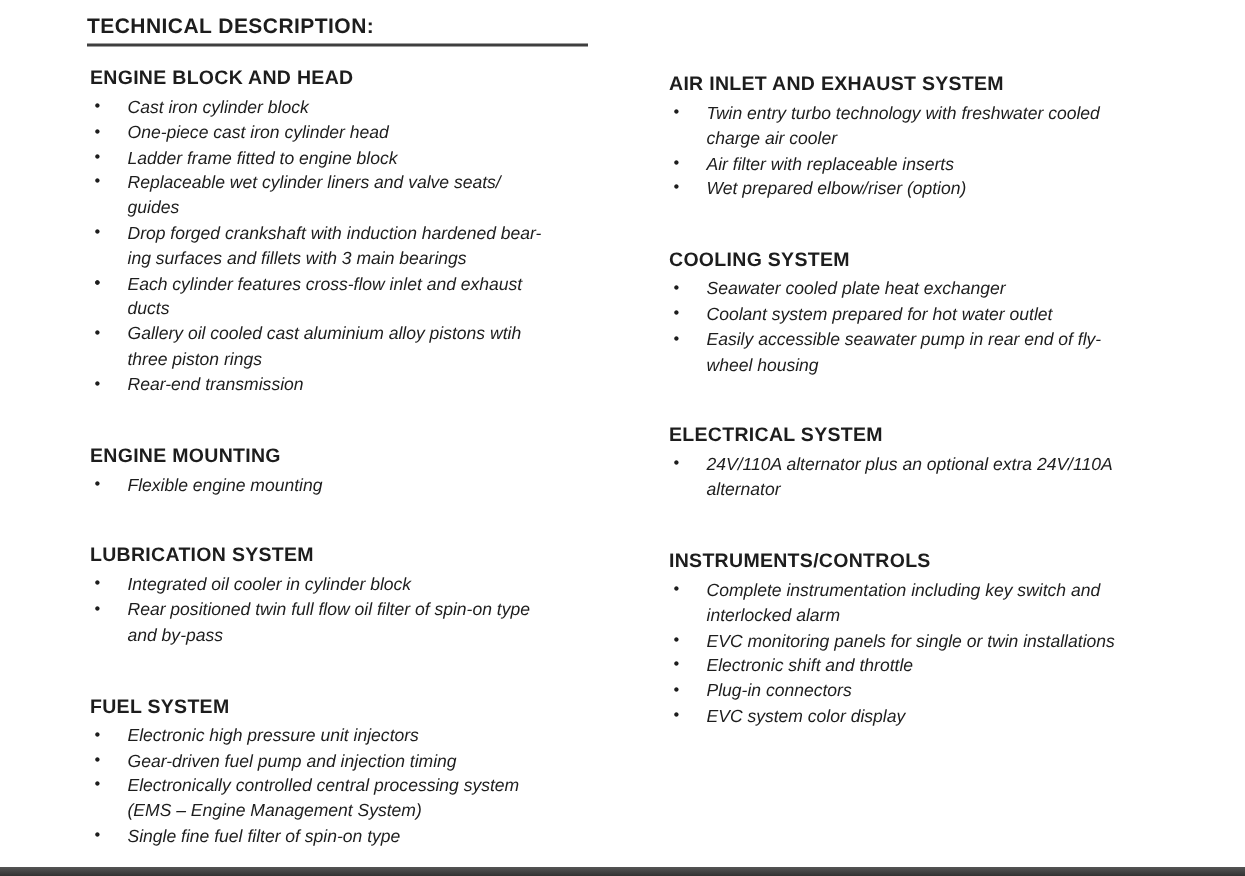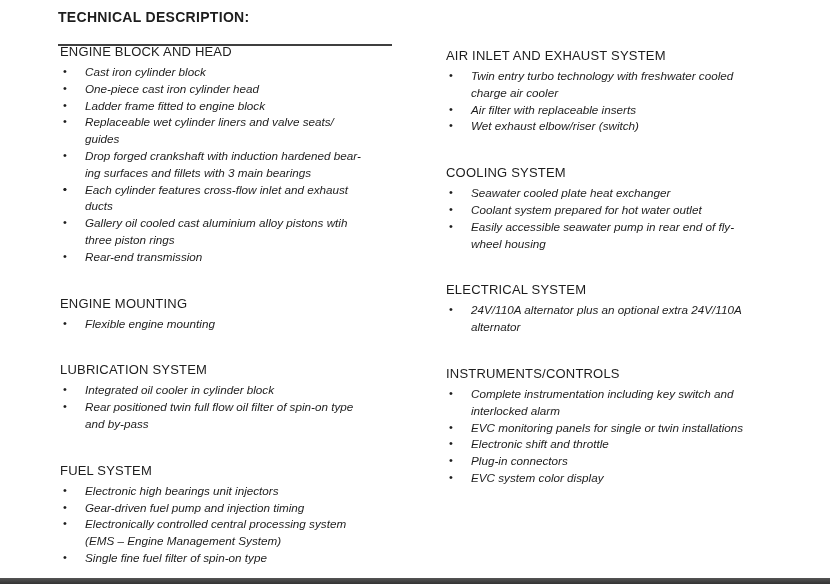--- a/index.html
+++ b/index.html
@@ -5,29 +5,29 @@
   html,body{margin:0;padding:0;}
   body{
     width:830px;height:584px;position:relative;overflow:hidden;
     background:#ffffff;color:#1d1d1d;
     font-family:"Liberation Sans", sans-serif;
     -webkit-font-smoothing:antialiased;
   }
   .doc-title{
     position:absolute;left:58px;top:9px;width:334px;
     font-size:14px;font-weight:bold;letter-spacing:.3px;line-height:17px;
-    padding-bottom:18px;border-bottom:2px solid #3f3f3f;
+    padding-bottom:3px;border-bottom:2px solid #3f3f3f;
   }
   .col{position:absolute;}
   #col-left{left:60px;top:44px;width:378px;}
   #col-right{left:446px;top:48px;width:362px;}
   section{margin:0;}
   .col section + section h2{margin-top:30px;}
   h2{
-    font-size:13px;font-weight:normal;line-height:15px;
+    font-size:13px;font-weight:bold;line-height:15px;
     margin:0 0 5px 0;letter-spacing:.2px;
   }
   ul{list-style:none;margin:0;padding:0;}
   li{
     position:relative;padding-left:25px;
     font-size:11.7px;line-height:16.8px;
   }
   .bullet{
     position:absolute;left:3px;top:-1px;font-size:11px;
   }
@@ -71,37 +71,37 @@
       <h2>LUBRICATION SYSTEM</h2>
       <ul>
         <li><span class="bullet">•</span><span class="txt">Integrated oil cooler in cylinder block</span></li>
         <li><span class="bullet">•</span><span class="txt">Rear positioned twin full flow oil filter of spin-on type
 and by-pass</span></li>
       </ul>
     </section>
     <section>
       <h2>FUEL SYSTEM</h2>
       <ul>
-        <li><span class="bullet">•</span><span class="txt">Electronic high bearings unit injectors</span></li>
+        <li><span class="bullet">•</span><span class="txt">Electronic high pressure unit injectors</span></li>
         <li><span class="bullet">•</span><span class="txt">Gear-driven fuel pump and injection timing</span></li>
         <li><span class="bullet">•</span><span class="txt">Electronically controlled central processing system
 (EMS – Engine Management System)</span></li>
         <li><span class="bullet">•</span><span class="txt">Single fine fuel filter of spin-on type</span></li>
       </ul>
     </section>
   </div>
 
 <div class="col" id="col-right">
     <section>
       <h2>AIR INLET AND EXHAUST SYSTEM</h2>
       <ul>
         <li><span class="bullet">•</span><span class="txt">Twin entry turbo technology with freshwater cooled
 charge air cooler</span></li>
         <li><span class="bullet">•</span><span class="txt">Air filter with replaceable inserts</span></li>
-        <li><span class="bullet">•</span><span class="txt">Wet exhaust elbow/riser (switch)</span></li>
+        <li><span class="bullet">•</span><span class="txt">Wet prepared elbow/riser (option)</span></li>
       </ul>
     </section>
     <section>
       <h2>COOLING SYSTEM</h2>
       <ul>
         <li><span class="bullet">•</span><span class="txt">Seawater cooled plate heat exchanger</span></li>
         <li><span class="bullet">•</span><span class="txt">Coolant system prepared for hot water outlet</span></li>
         <li><span class="bullet">•</span><span class="txt">Easily accessible seawater pump in rear end of fly-
 wheel housing</span></li>
       </ul>

